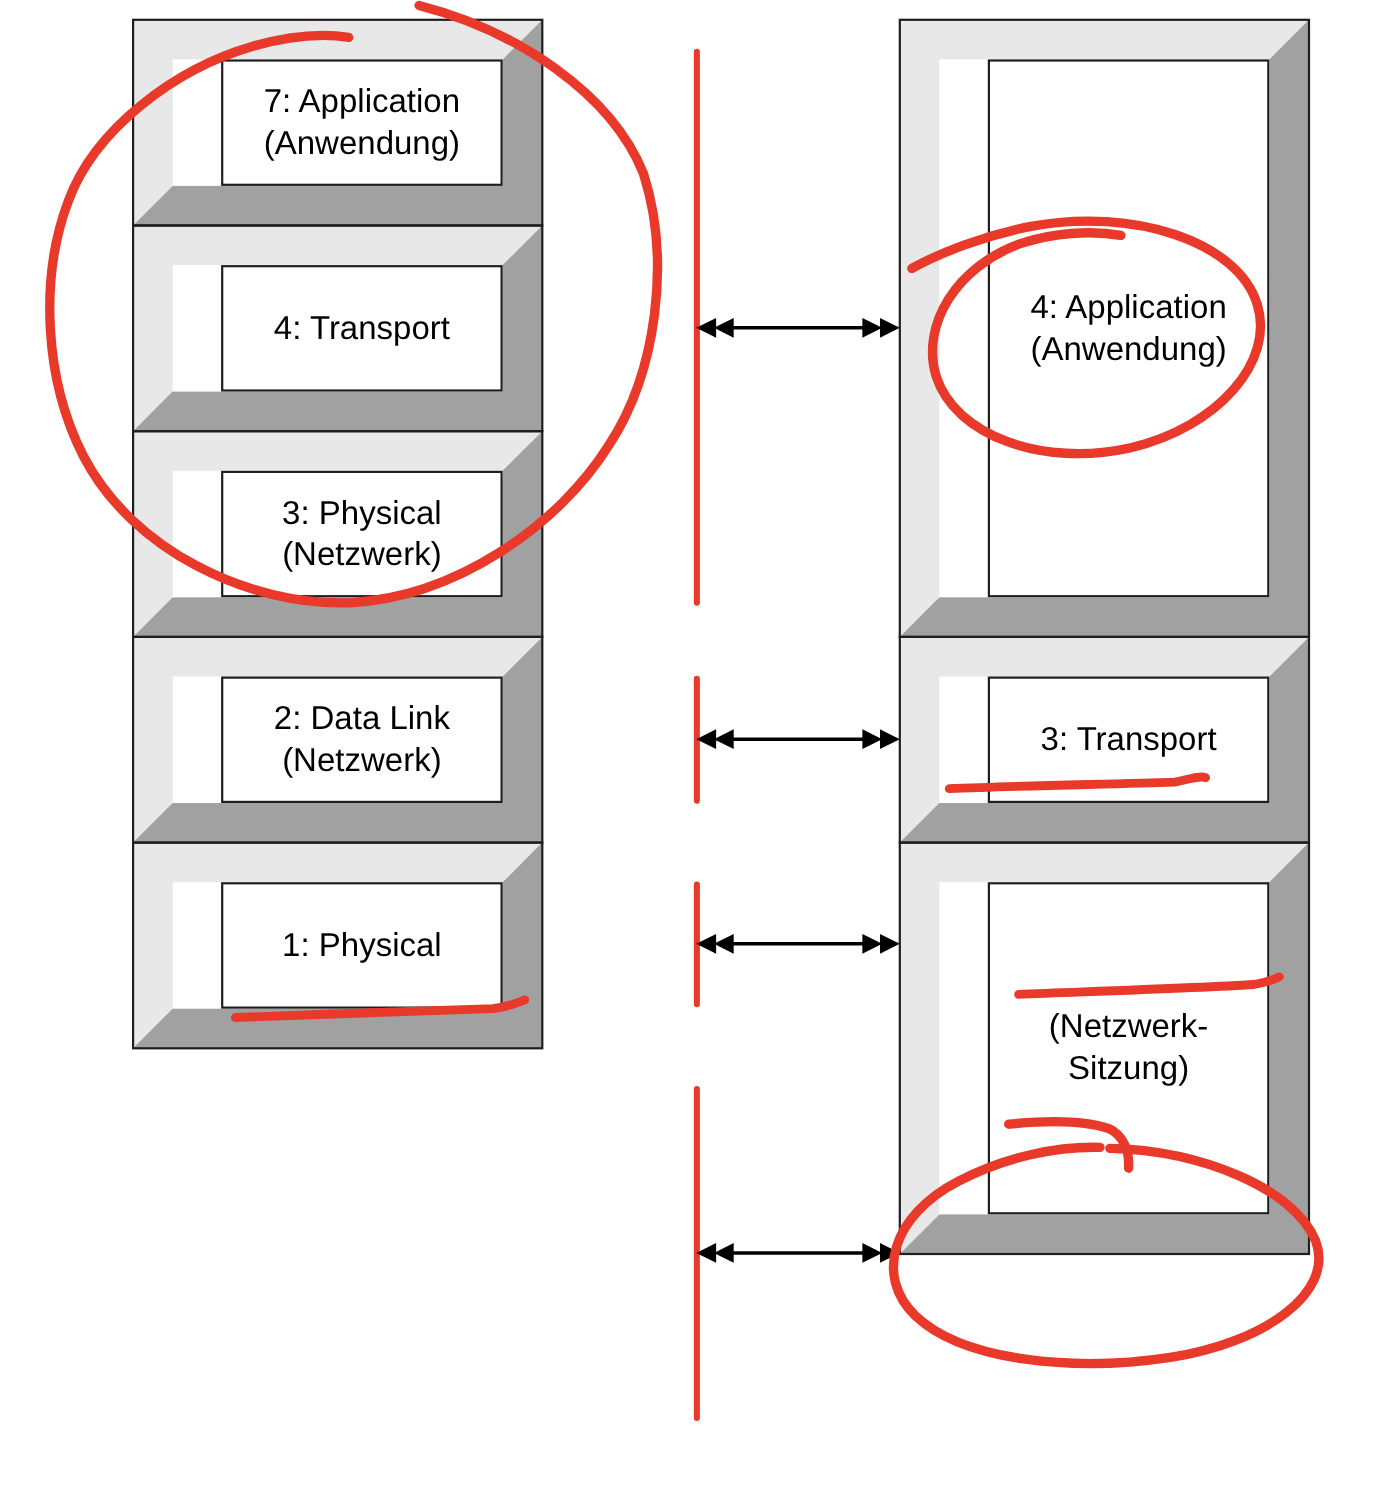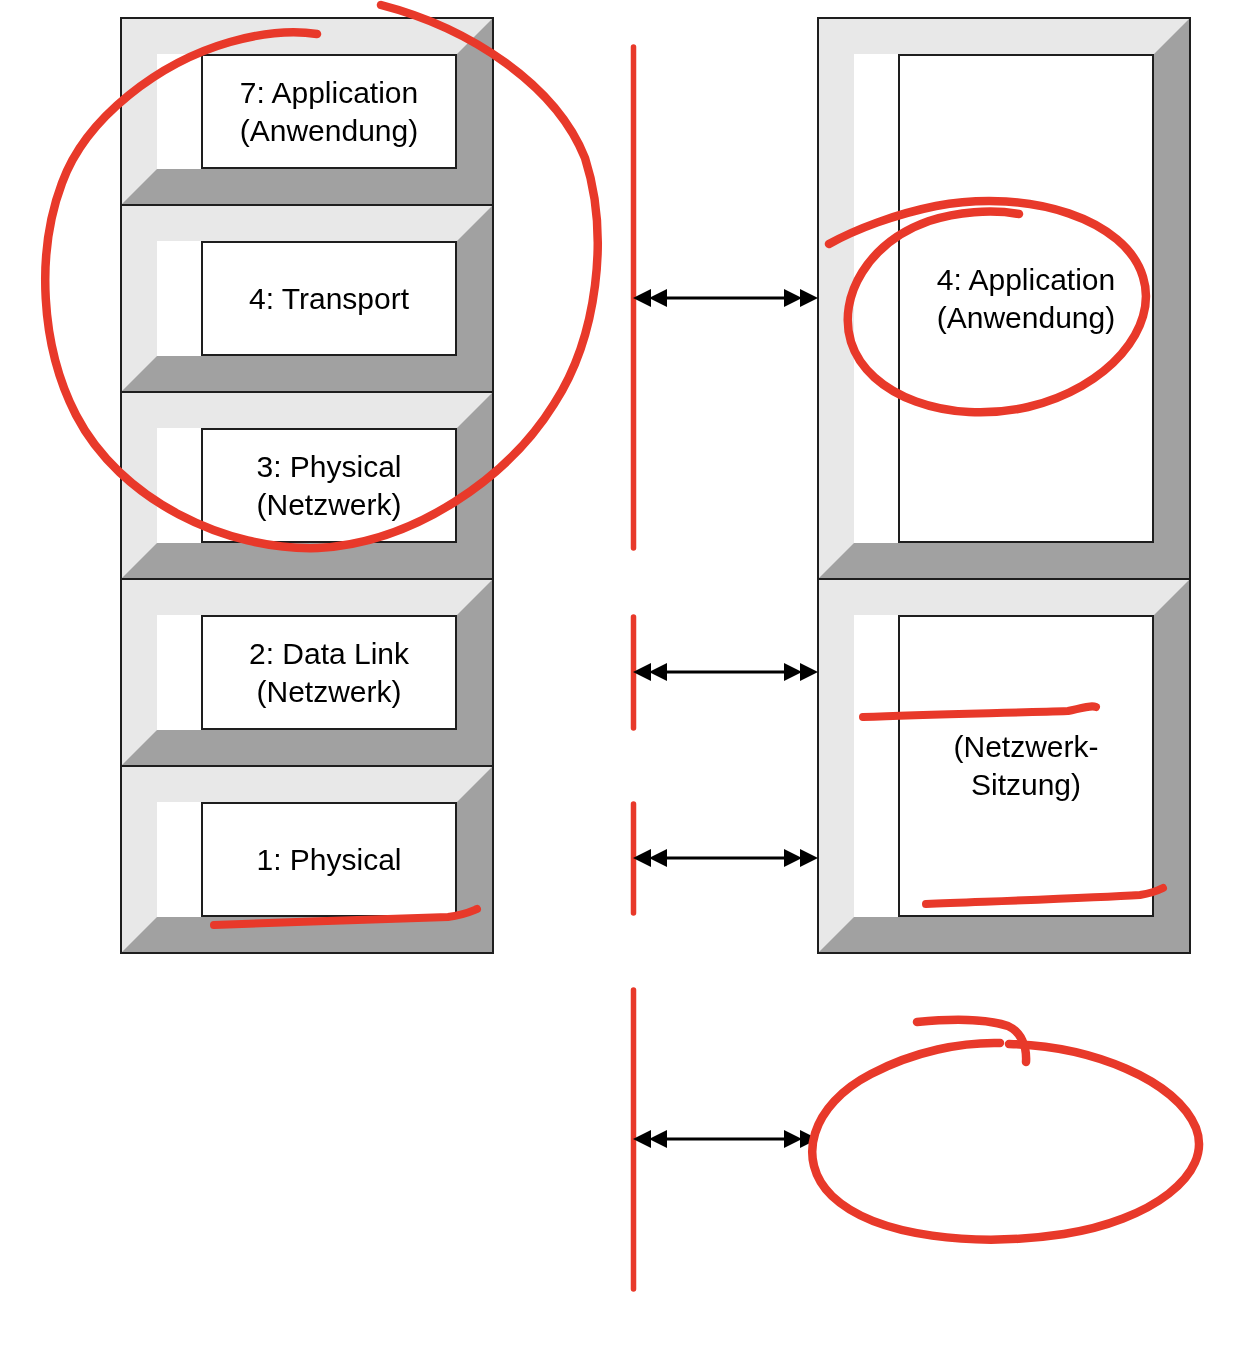--- a/index.html
+++ b/index.html
@@ -85,20 +85,25 @@
     </div>
   </div>
 
   <div class="stack stack-right">
     <div class="cell h-tall3">
       <div class="face">
         <span class="ln">4: Application</span>
         <span class="ln">(Anwendung)</span>
       </div>
     </div>
+    <div class="cell">
+      <div class="face">
+        <span class="ln">3: Transport</span>
+      </div>
+    </div>
     <div class="cell h-tall2">
       <div class="face">
         <span class="ln">(Netzwerk-</span>
         <span class="ln">Sitzung)</span>
       </div>
     </div>
   </div>
 
   <svg class="overlay" viewBox="0 0 1252 1352">
 

